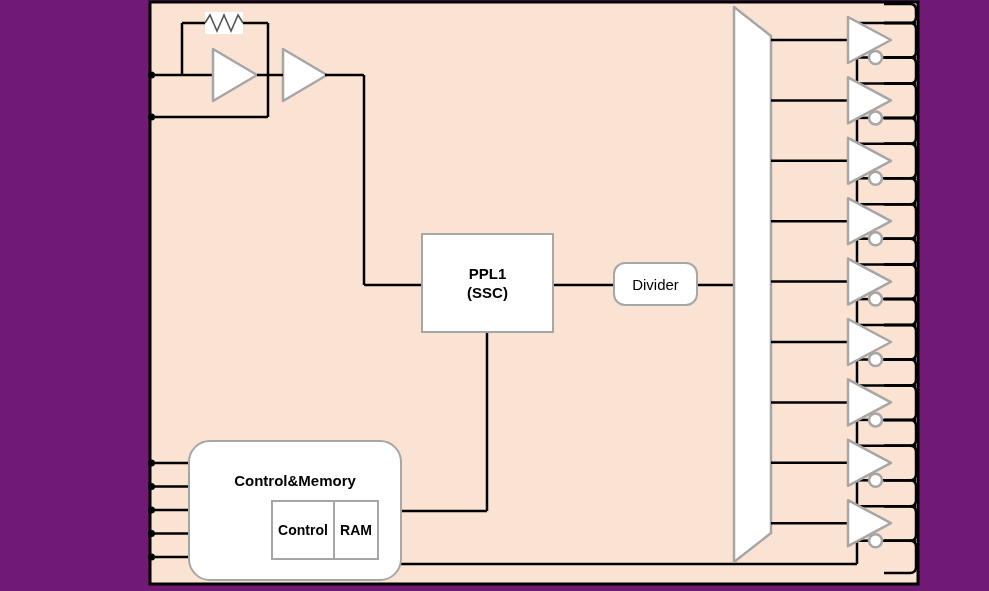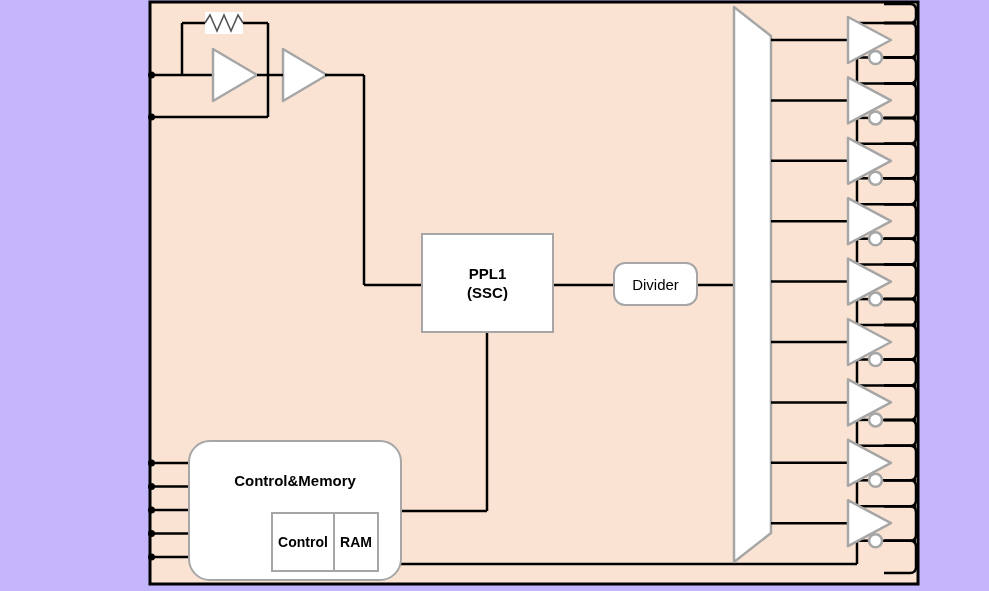--- a/index.html
+++ b/index.html
@@ -1,28 +1,28 @@
 <!DOCTYPE html>
 <html><head>
 <meta charset="utf-8">
 <style>
   html,body{margin:0;padding:0;}
   body{background:#000;font-family:"Liberation Sans",sans-serif;}
-  .stage{position:relative;width:989px;height:591px;background:#c4b5fd;overflow:hidden;}
+  .stage{position:relative;width:989px;height:591px;background:#701a75;overflow:hidden;}
   .stage svg{position:absolute;left:0;top:0;}
   .blk{position:absolute;background:#fff;border:2.5px solid #A6A6A6;box-sizing:border-box;
        display:flex;align-items:center;justify-content:center;color:#000;}
   .blk-pll{left:421px;top:233px;width:133px;height:100px;flex-direction:column;
            font-weight:bold;font-size:15px;line-height:19px;}
   .blk-div{left:613px;top:262px;width:85px;height:44px;border-radius:12px;
            font-weight:normal;font-size:15px;}
   .blk-cm{left:188px;top:440px;width:214px;height:141px;border-radius:22px;display:block;}
   .cm-title{position:absolute;left:0;top:30px;width:100%;text-align:center;
             font-weight:bold;font-size:15px;color:#000;}
-  .cm-inner{position:absolute;left:37px;top:70px;display:flex;padding-left:44px;}
+  .cm-inner{position:absolute;left:37px;top:58px;display:flex;padding-left:44px;}
   .cm-box{background:#fff;border:2px solid #A6A6A6;box-sizing:border-box;height:60px;
           display:flex;align-items:center;justify-content:center;
           font-weight:bold;font-size:14px;color:#000;}
   .cm-control{width:64px;}
   .cm-ram{width:46px;margin-left:-2px;}
 </style>
 </head>
 <body>
 
 <div class="stage">

